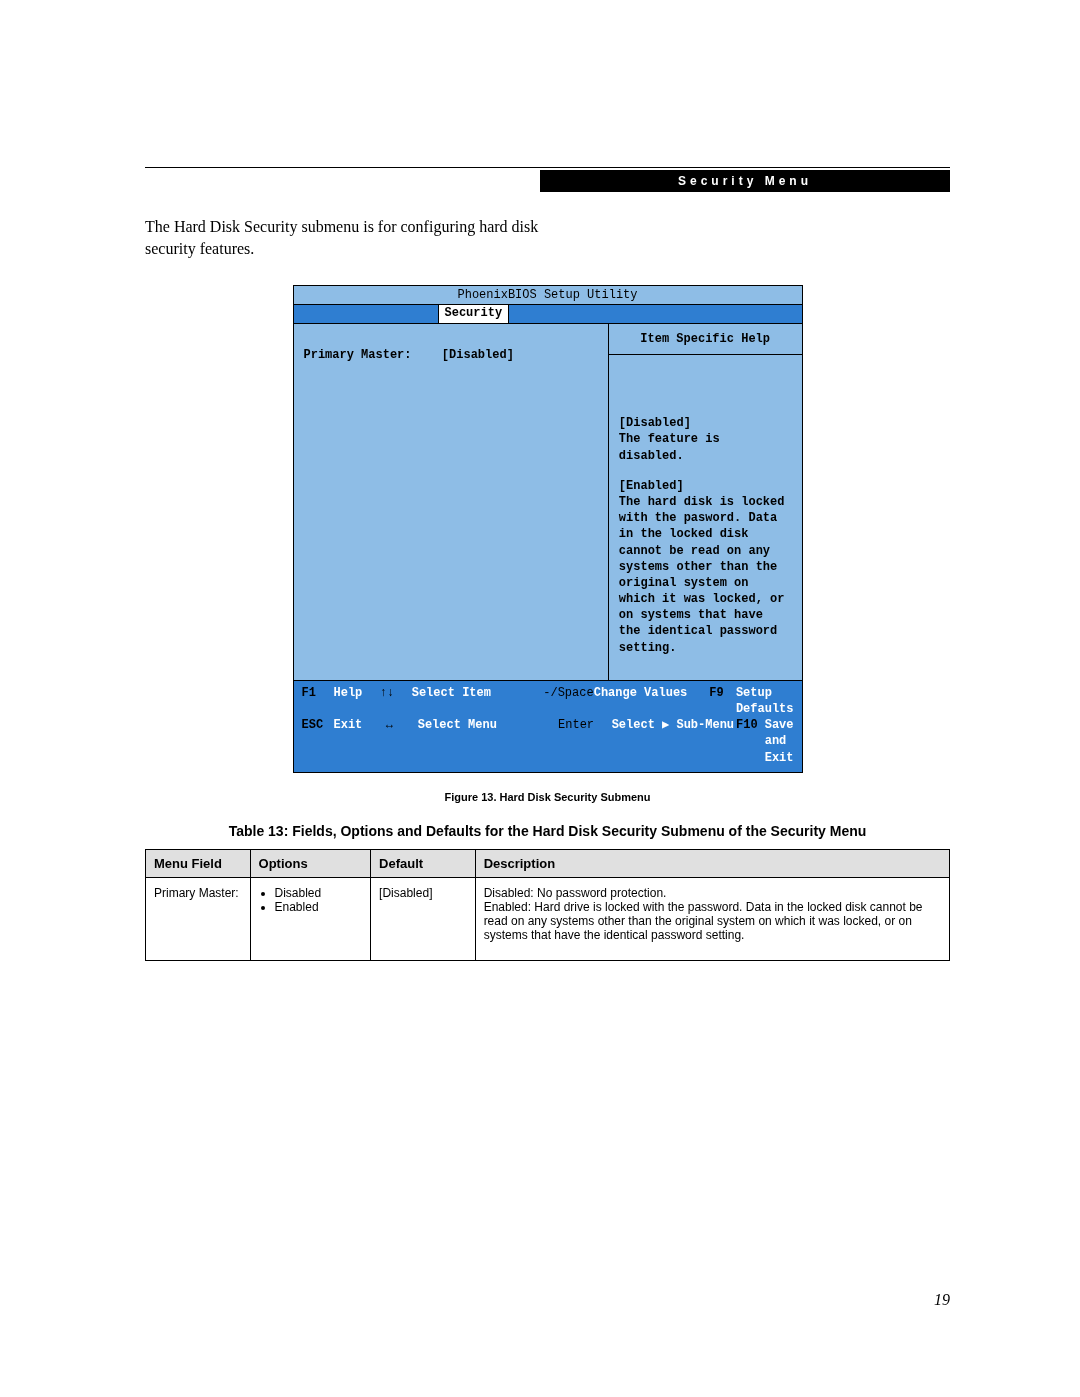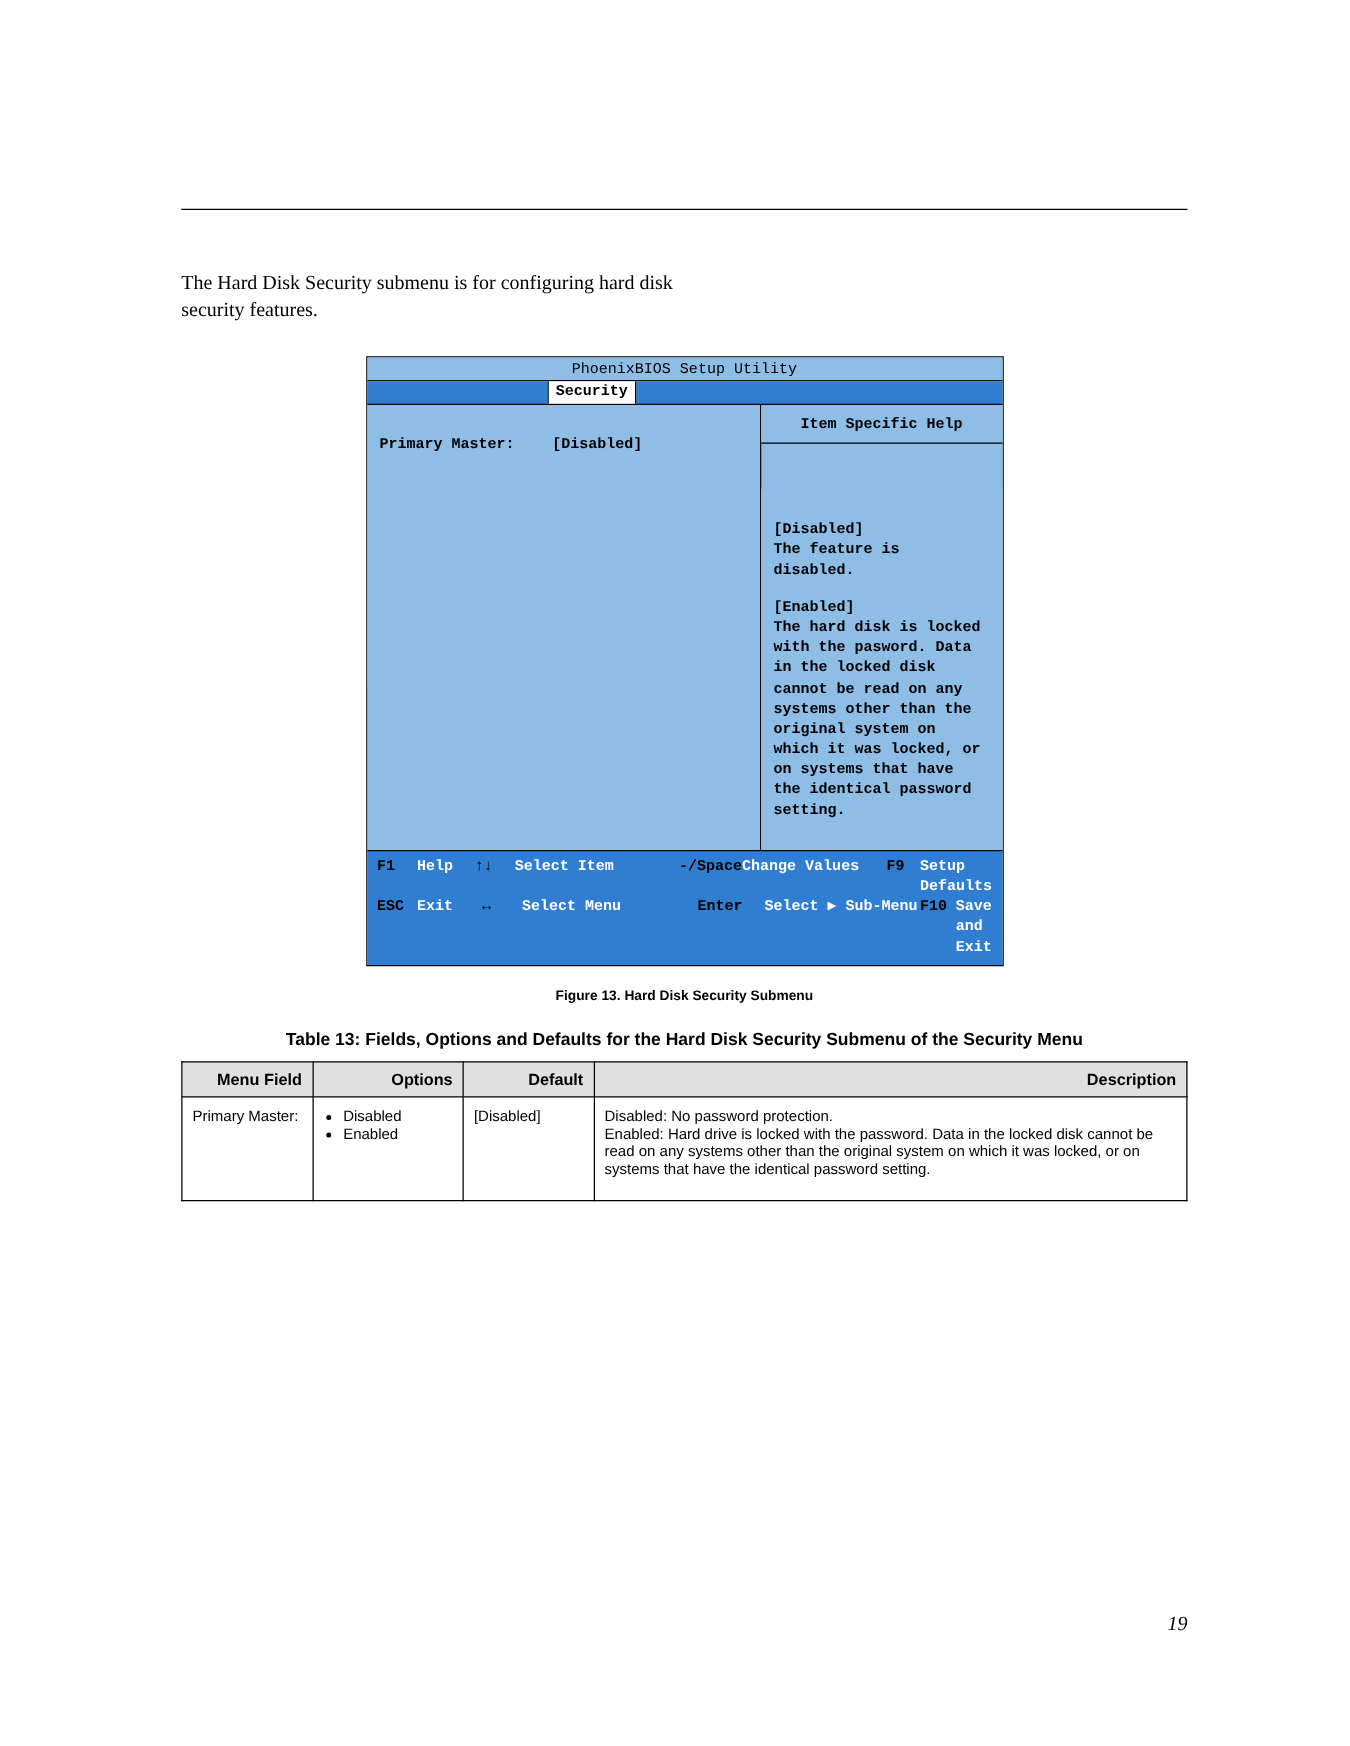--- a/index.html
+++ b/index.html
@@ -135,21 +135,21 @@
     padding: 4px 8px 6px 8px;
     font-size: 12px;
     border-top: 1px solid #000;
     line-height: 1.35;
   }
   .bios-footer-row { display: flex; }
   .bk { width: 32px; color: #000; font-weight: bold;}
   .bw { color: #fff; font-weight: bold;}
   .bf-cell1 { width: 88px; display:flex; }
   .bf-cell2 { width: 130px; display:flex; }
-  .bf-cell3 { width: 56px; color:#000; font-weight:bold;margin-left:48px;}
+  .bf-cell3 { width: 56px; color:#000; font-weight:normal;margin-left:48px;}
   .bf-cell4 { width: 130px; color:#fff; font-weight:bold;}
   .bf-cell5 { width: 30px; color:#000; font-weight:bold;}
   .bf-cell6 { flex:1; color:#fff; font-weight:bold;}
 
   .fig-caption {
     font-family: Arial, Helvetica, sans-serif;
     font-size: 11px;
     font-weight: bold;
     text-align: center;
     margin: 18px 0 20px 0;
@@ -163,21 +163,21 @@
   }
 
   table.spec-table {
     width: 100%;
     border-collapse: collapse;
     font-family: Arial, Helvetica, sans-serif;
     font-size: 13px;
   }
   table.spec-table th {
     background: #e0e0e0;
-    text-align: right;
+    text-align: left;
     font-weight: bold;
     border: 1px solid #000;
     padding: 6px 8px;
   }
   table.spec-table td {
     border: 1px solid #000;
     padding: 8px 8px 18px 8px;
     vertical-align: top;
     font-size: 12px;
   }
@@ -198,20 +198,21 @@
     font-family: Georgia, 'Times New Roman', serif;
     font-style: italic;
     font-size: 16px;
   }
 </style>
 </head>
 <body>
 
 <div class="page">
   <div class="top-rule"></div>
+  <div class="header-banner">Security Menu</div>
 
   <div class="content">
     <div class="intro">The Hard Disk Security submenu is for configuring hard disk security features.</div>
 
     <div class="bios-wrap">
       <div class="bios-box">
         <div class="bios-title">PhoenixBIOS Setup Utility</div>
         <div class="bios-tab-row">
           <div class="bios-tab">Security</div>
         </div>

